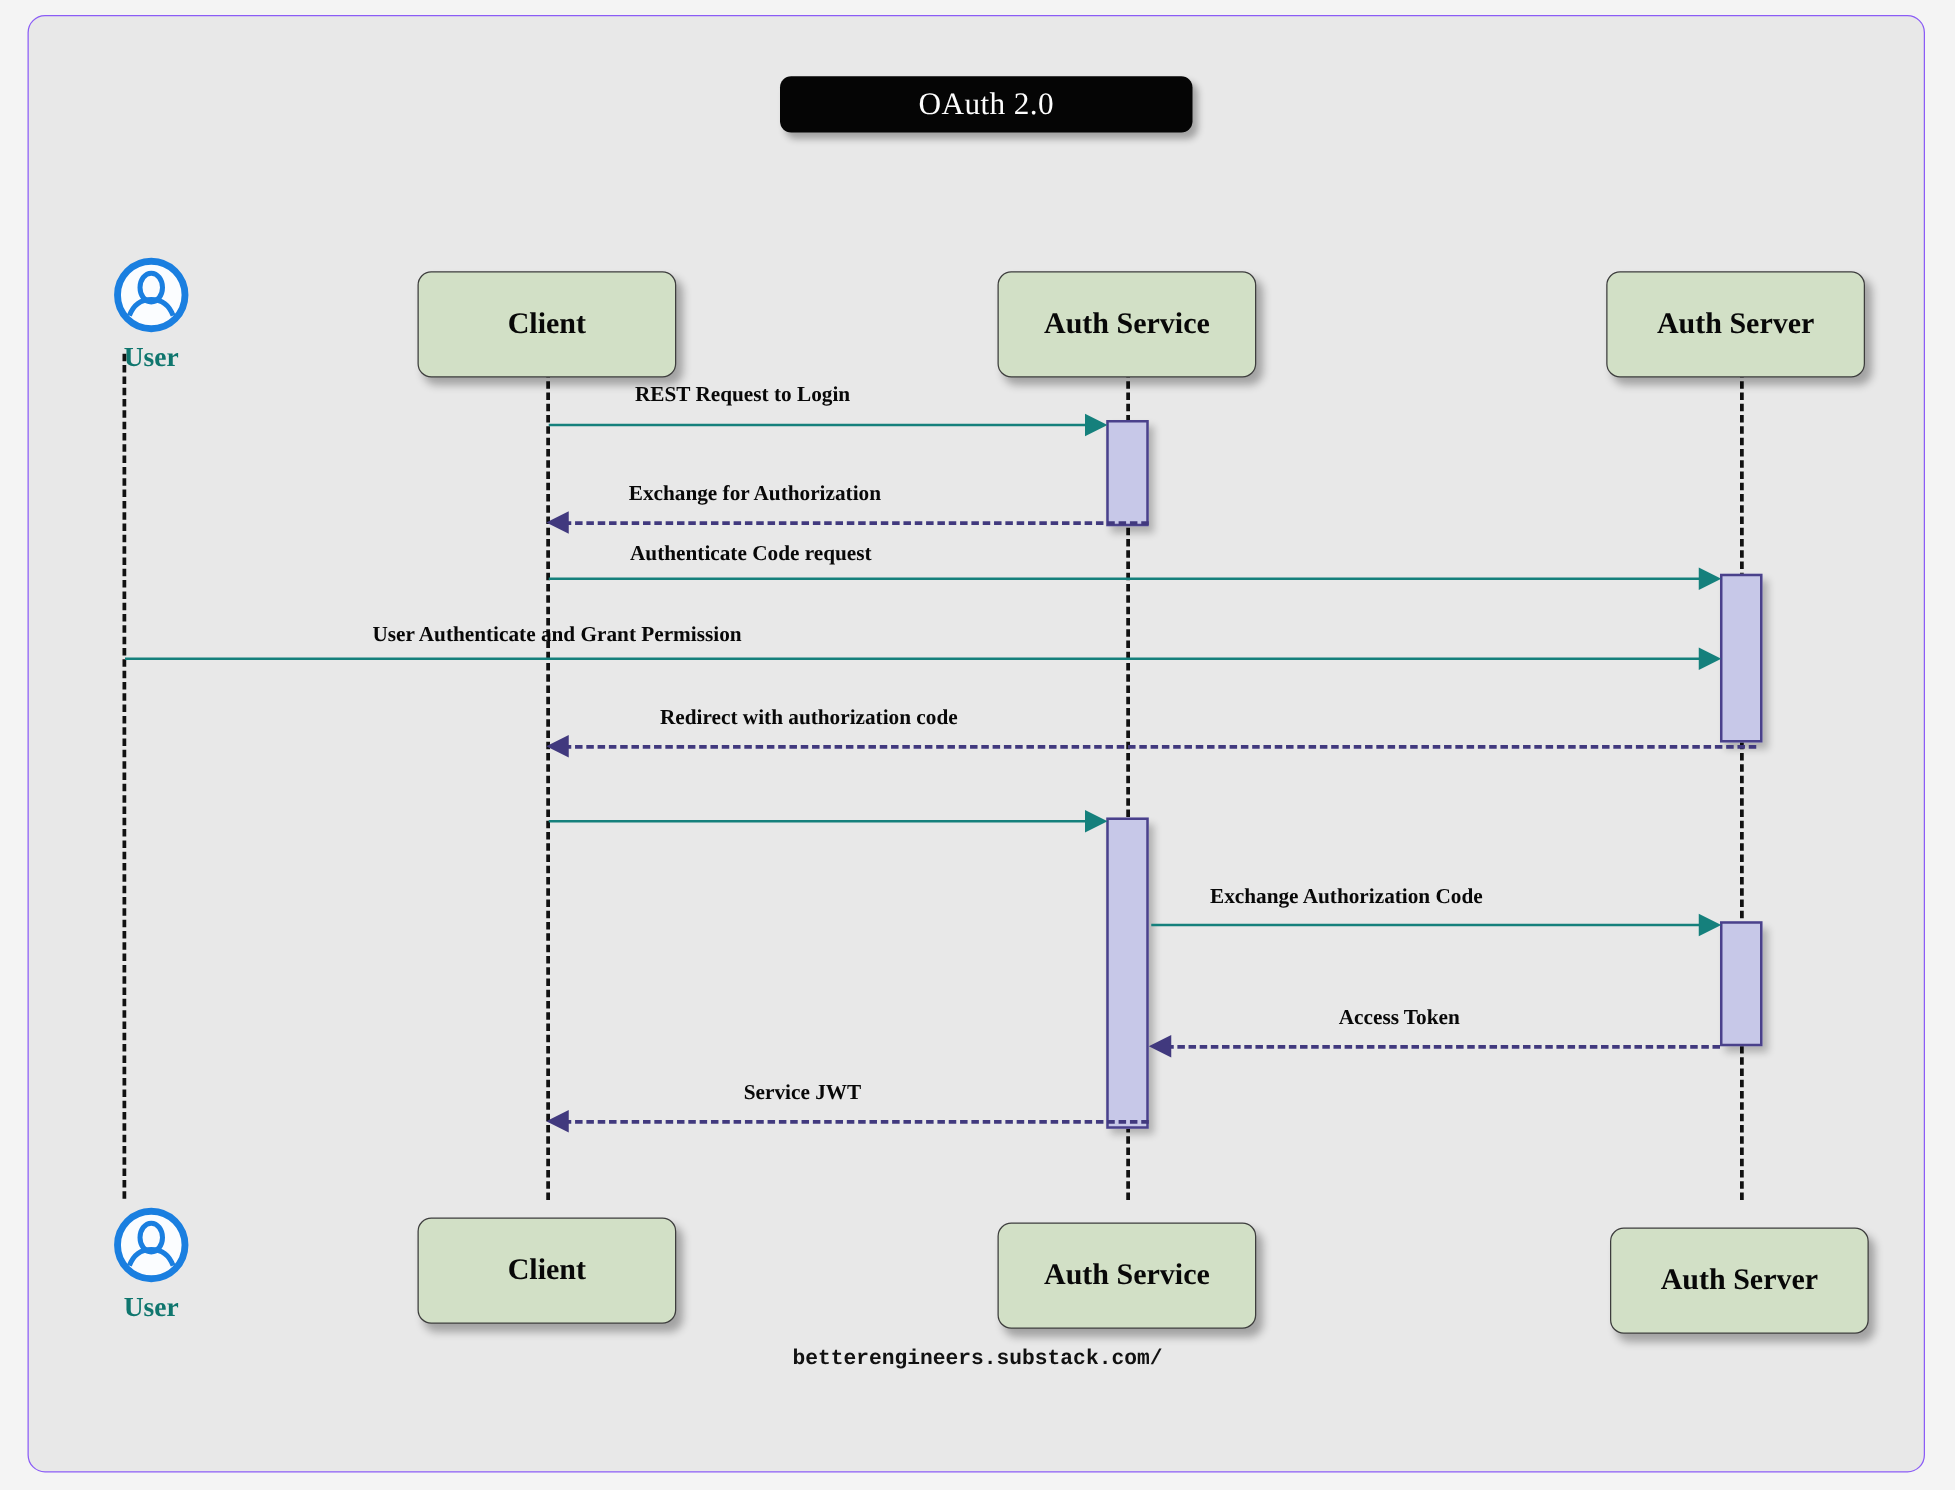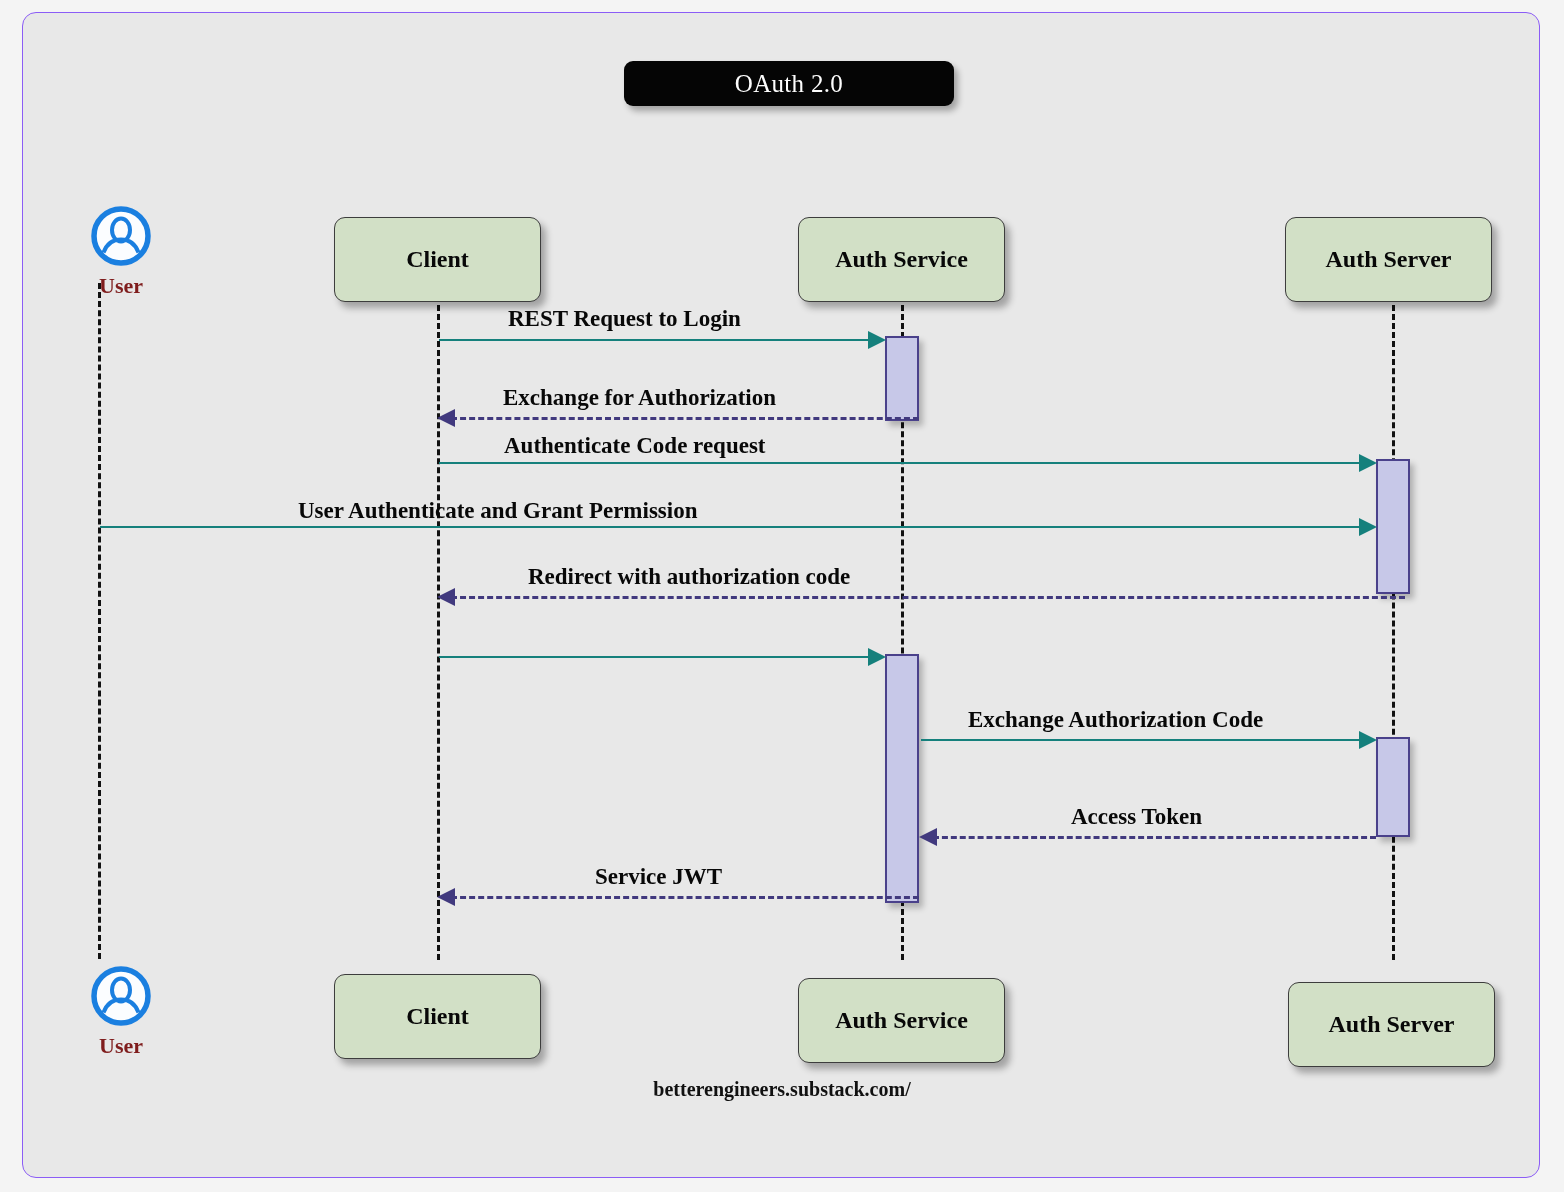--- a/index.html
+++ b/index.html
@@ -34,21 +34,21 @@
     font-size:25px;
     font-family:"Liberation Serif", serif;
     letter-spacing:.3px;
   }
 
   
   .actor{position:absolute;width:120px;text-align:center;}
   .actor .circ{width:62px;height:62px;margin:0 auto;}
   .actor .lbl{
     margin-top:6px;
-    font-size:22px;font-weight:bold;color:#7f1d1d;
+    font-size:22px;font-weight:bold;color:#0f766e;
     font-family:"Liberation Serif", serif;
   }
 
   
   .pbox{
     position:absolute;
     background:#d2e0c6;
     border:1.6px solid #3d3d3d;
     border-radius:11px;
     box-shadow:5px 6px 7px rgba(0,0,0,.30);
@@ -88,34 +88,34 @@
     border-bottom:9px solid transparent;
     border-left:18px solid #15807c;
   }
   .arrowhead.left{
     border-top:9px solid transparent;
     border-bottom:9px solid transparent;
     border-right:18px solid #41397e;
   }
   .msg-label{
     position:absolute;
-    font-size:23px;font-weight:bold;color:#080808;
+    font-size:17px;font-weight:bold;color:#080808;
     white-space:nowrap;
     font-family:"Liberation Serif", serif;
   }
 
   
   #footer{
     position:absolute;
     left:0;top:1078px;width:1564px;
     text-align:center;
   }
   #footer span{
-    font-family:Liberation Serif, serif;
-    font-size:20px;font-weight:bold;color:#111;text-align:center;
+    font-family:Liberation Mono, monospace;
+    font-size:17px;font-weight:bold;color:#111;text-align:center;
   }
 </style>
 </head>
 <body>
 
 <div id="canvas">
 
   <div id="title-bar">
     <span class="t">OAuth 2.0</span>
   </div>

